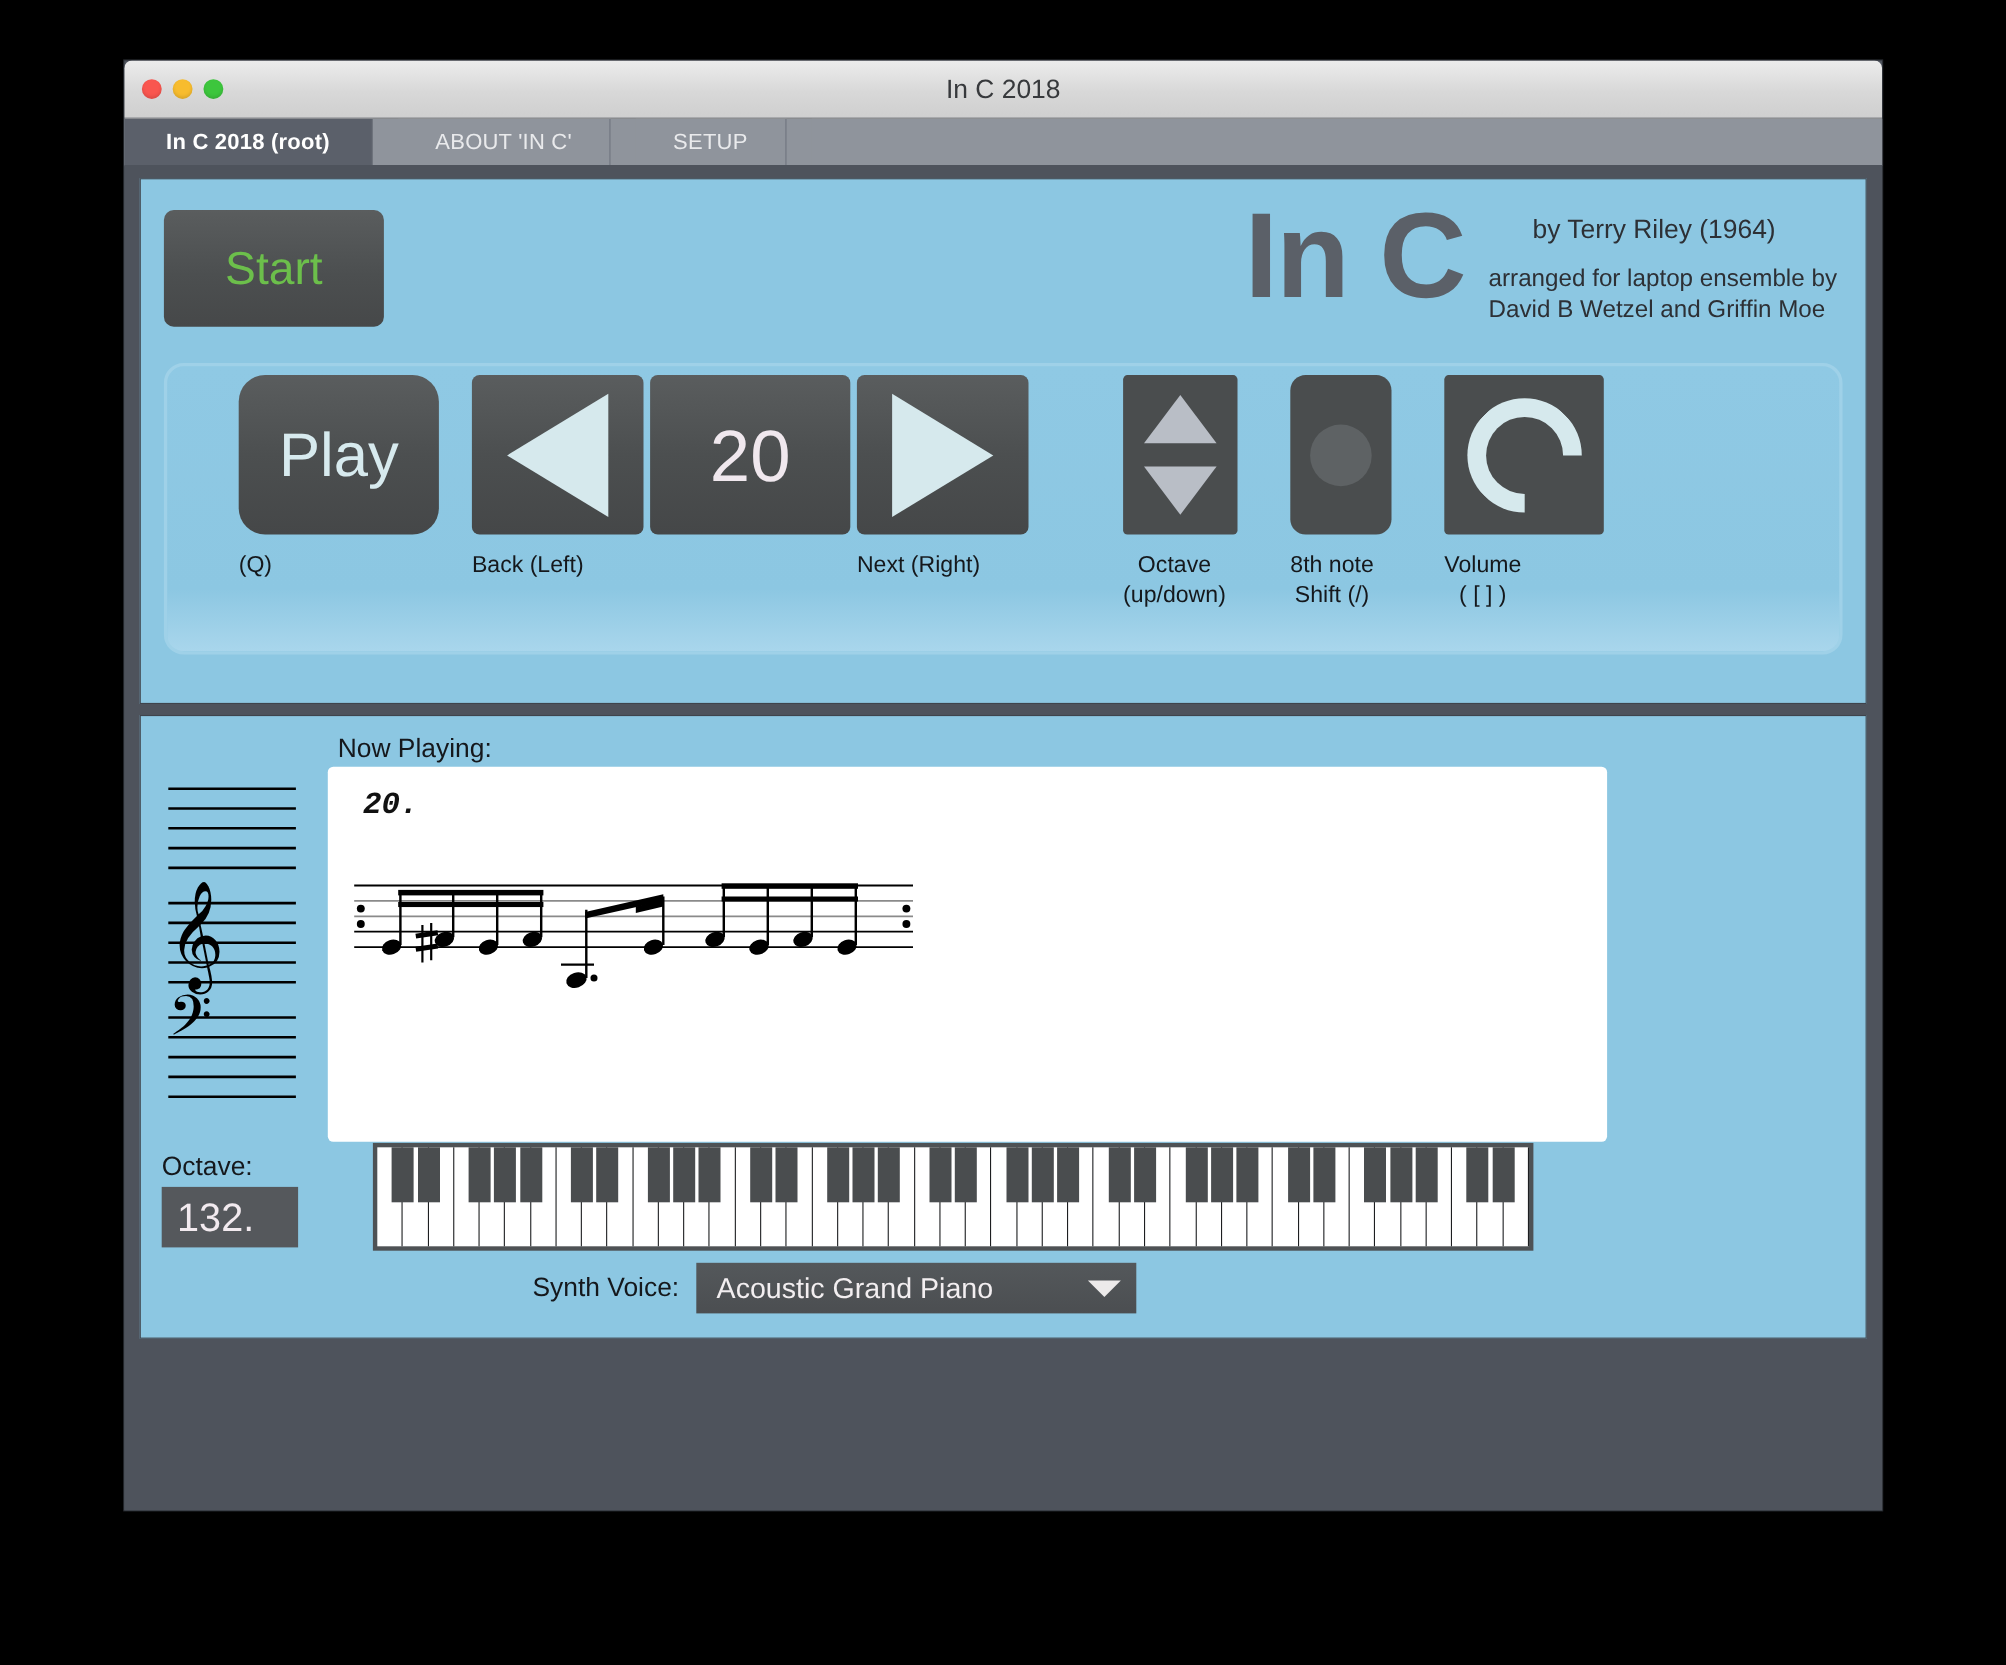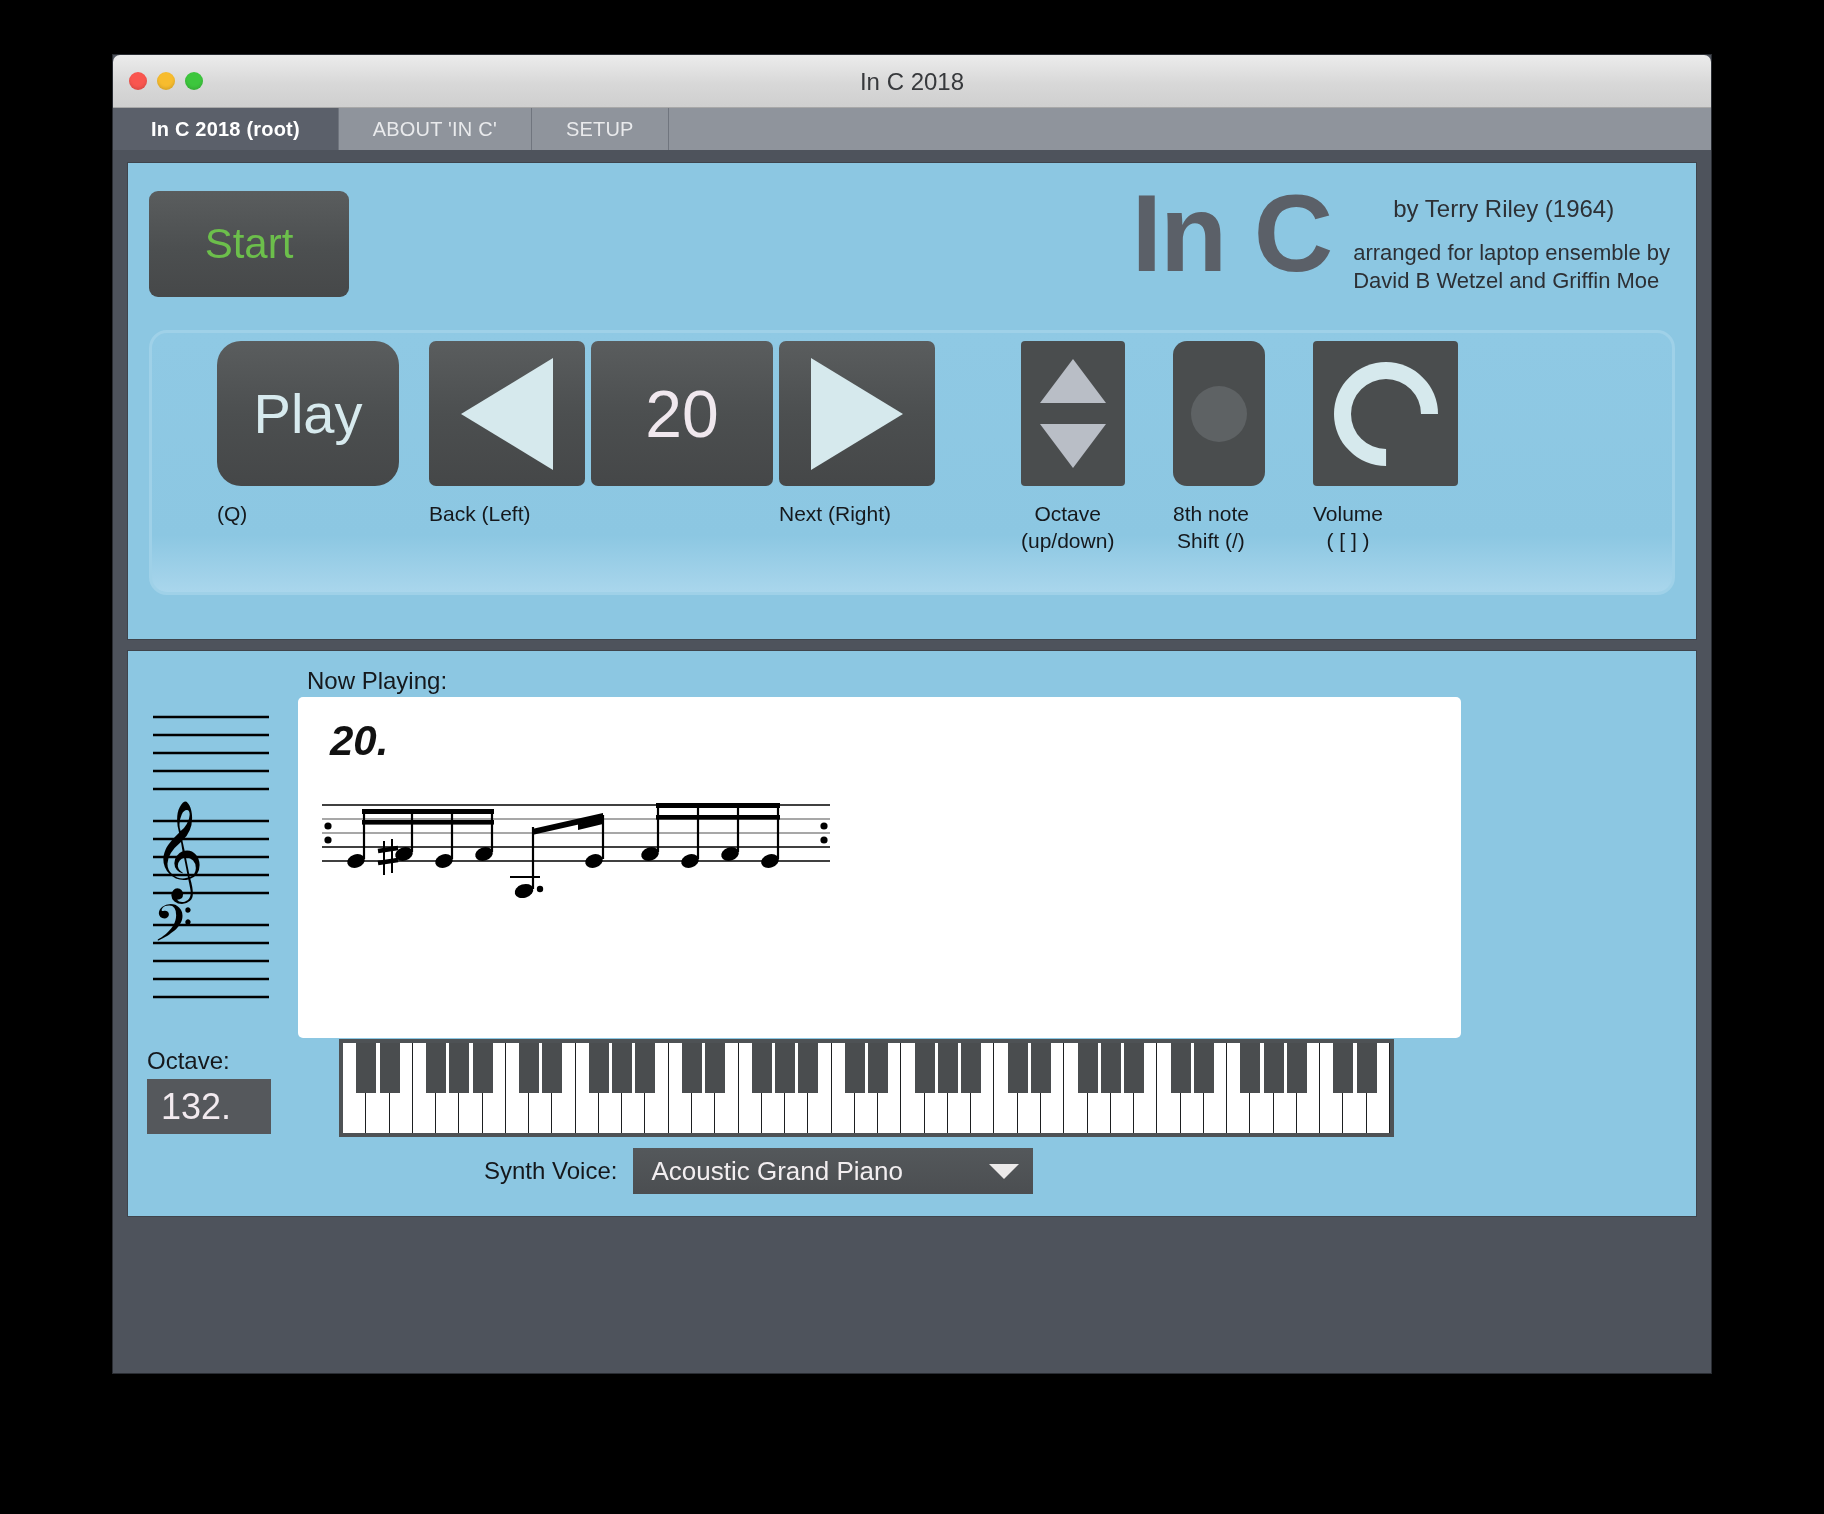--- a/index.html
+++ b/index.html
@@ -57,20 +57,21 @@
     color: #37393c;
   }
 
   
   #tabstrip {
     height: 42px;
     background: #8f949c;
     display: flex;
     align-items: stretch;
     border-bottom: 1px solid #5d626b;
+    gap: 23px;
   }
   .tab {
     display: flex;
     align-items: center;
     justify-content: center;
     padding: 0 34px;
     font-size: 20px;
     color: #e9eaec;
     background: #8f949c;
     border-right: 1px solid #70757e;
@@ -285,24 +286,24 @@
     width: 1163px;
     height: 341px;
     background: #ffffff;
     border-radius: 5px;
     overflow: hidden;
   }
   #score-number {
     position: absolute;
     left: 32px;
     top: 20px;
-    font-family: Liberation Sans, sans-serif;
+    font-family: Liberation Mono, monospace;
     font-style: italic;
     font-weight: bold;
-    font-size: 42px;
+    font-size: 28px;
     color: #111;
   }
 
   
   #left-staff {
     position: absolute;
     left: 23px;
     top: 60px;
     width: 120px;
     height: 290px;

